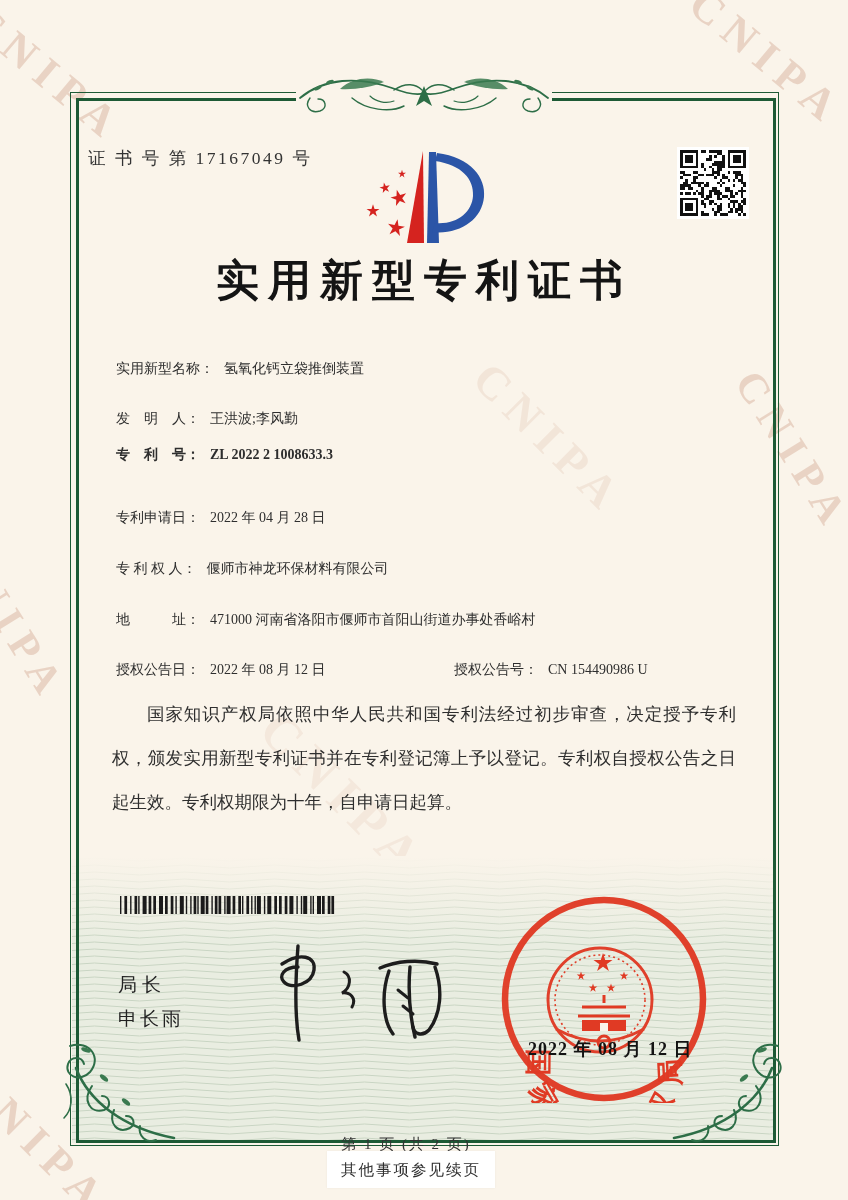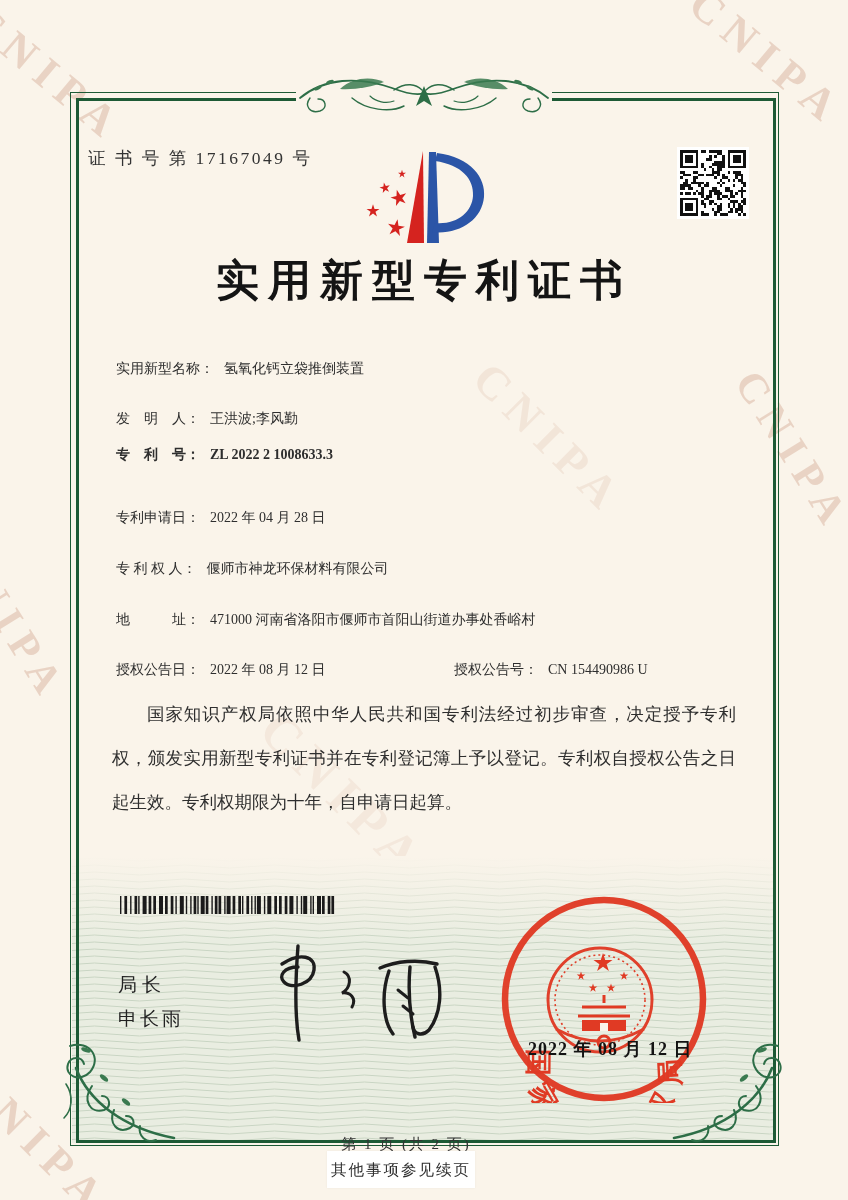--- a/index.html
+++ b/index.html
@@ -31,21 +31,21 @@
   .paras{left:112px;top:692px;width:624px;font-size:17.5px;line-height:44px;
          text-align:justify;color:#2e2e2e;}
   .paras p{margin:0;text-indent:2em;}
   
   .director-title{left:118px;top:972px;font-size:19px;letter-spacing:5px;color:#222;}
   .director-name{left:118px;top:1006px;font-size:19px;letter-spacing:3px;color:#222;}
   .seal-date{left:528px;top:1037px;font-size:18px;font-weight:600;letter-spacing:1px;
              color:#131313;z-index:9;}
   .page-info{left:0;top:1095px;width:812px;text-align:center;font-size:15px;
              letter-spacing:2px;color:#333;margin-top:40px;}
-  .cont-box{left:327px;top:1151px;width:148px;height:37px;background:#ffffff;
+  .cont-box{left:327px;top:1151px;width:168px;height:37px;background:#ffffff;
             text-align:center;line-height:37px;font-size:15.5px;letter-spacing:2px;
             color:#2e2e2e;box-shadow:0 0 2px rgba(0,0,0,0.06);}
   .qr-wrap{left:677px;top:147px;width:72px;height:72px;background:#fff;padding:3px;
            box-sizing:border-box;}
   svg{display:block;}
 </style>
 </head>
 <body>
 
 <div class="abs" style="left:0;top:0;width:848px;height:1200px;"></div>

